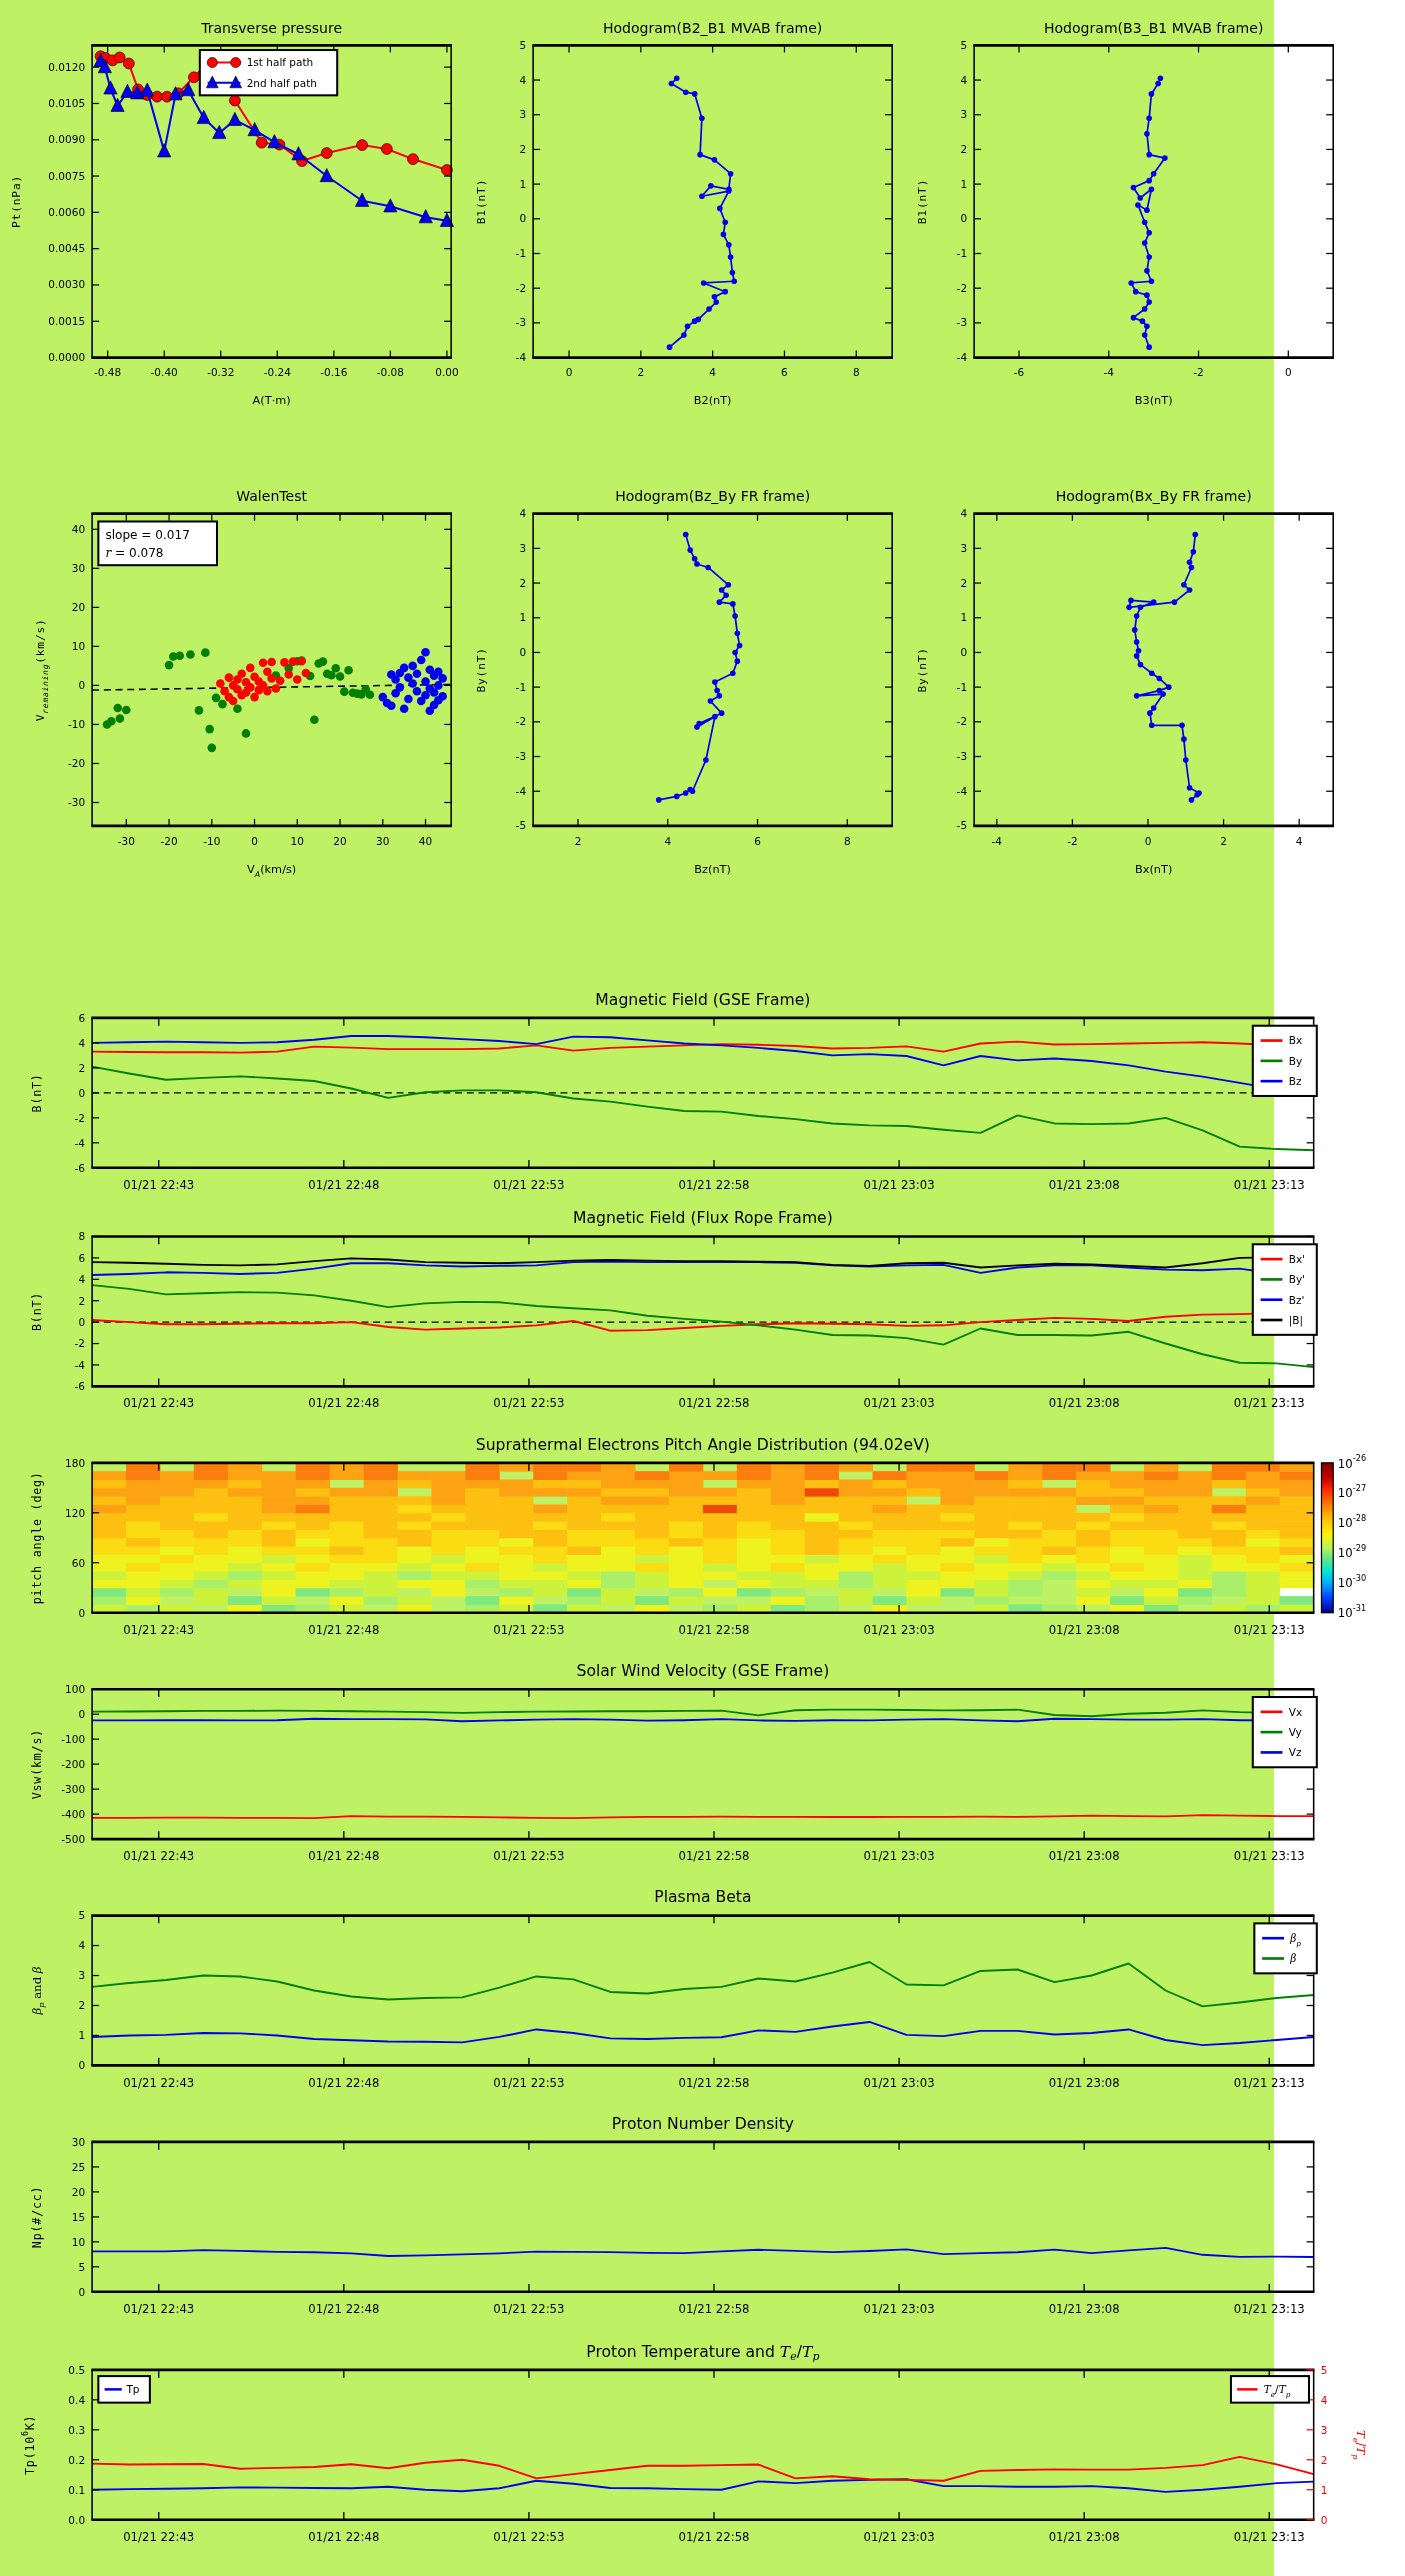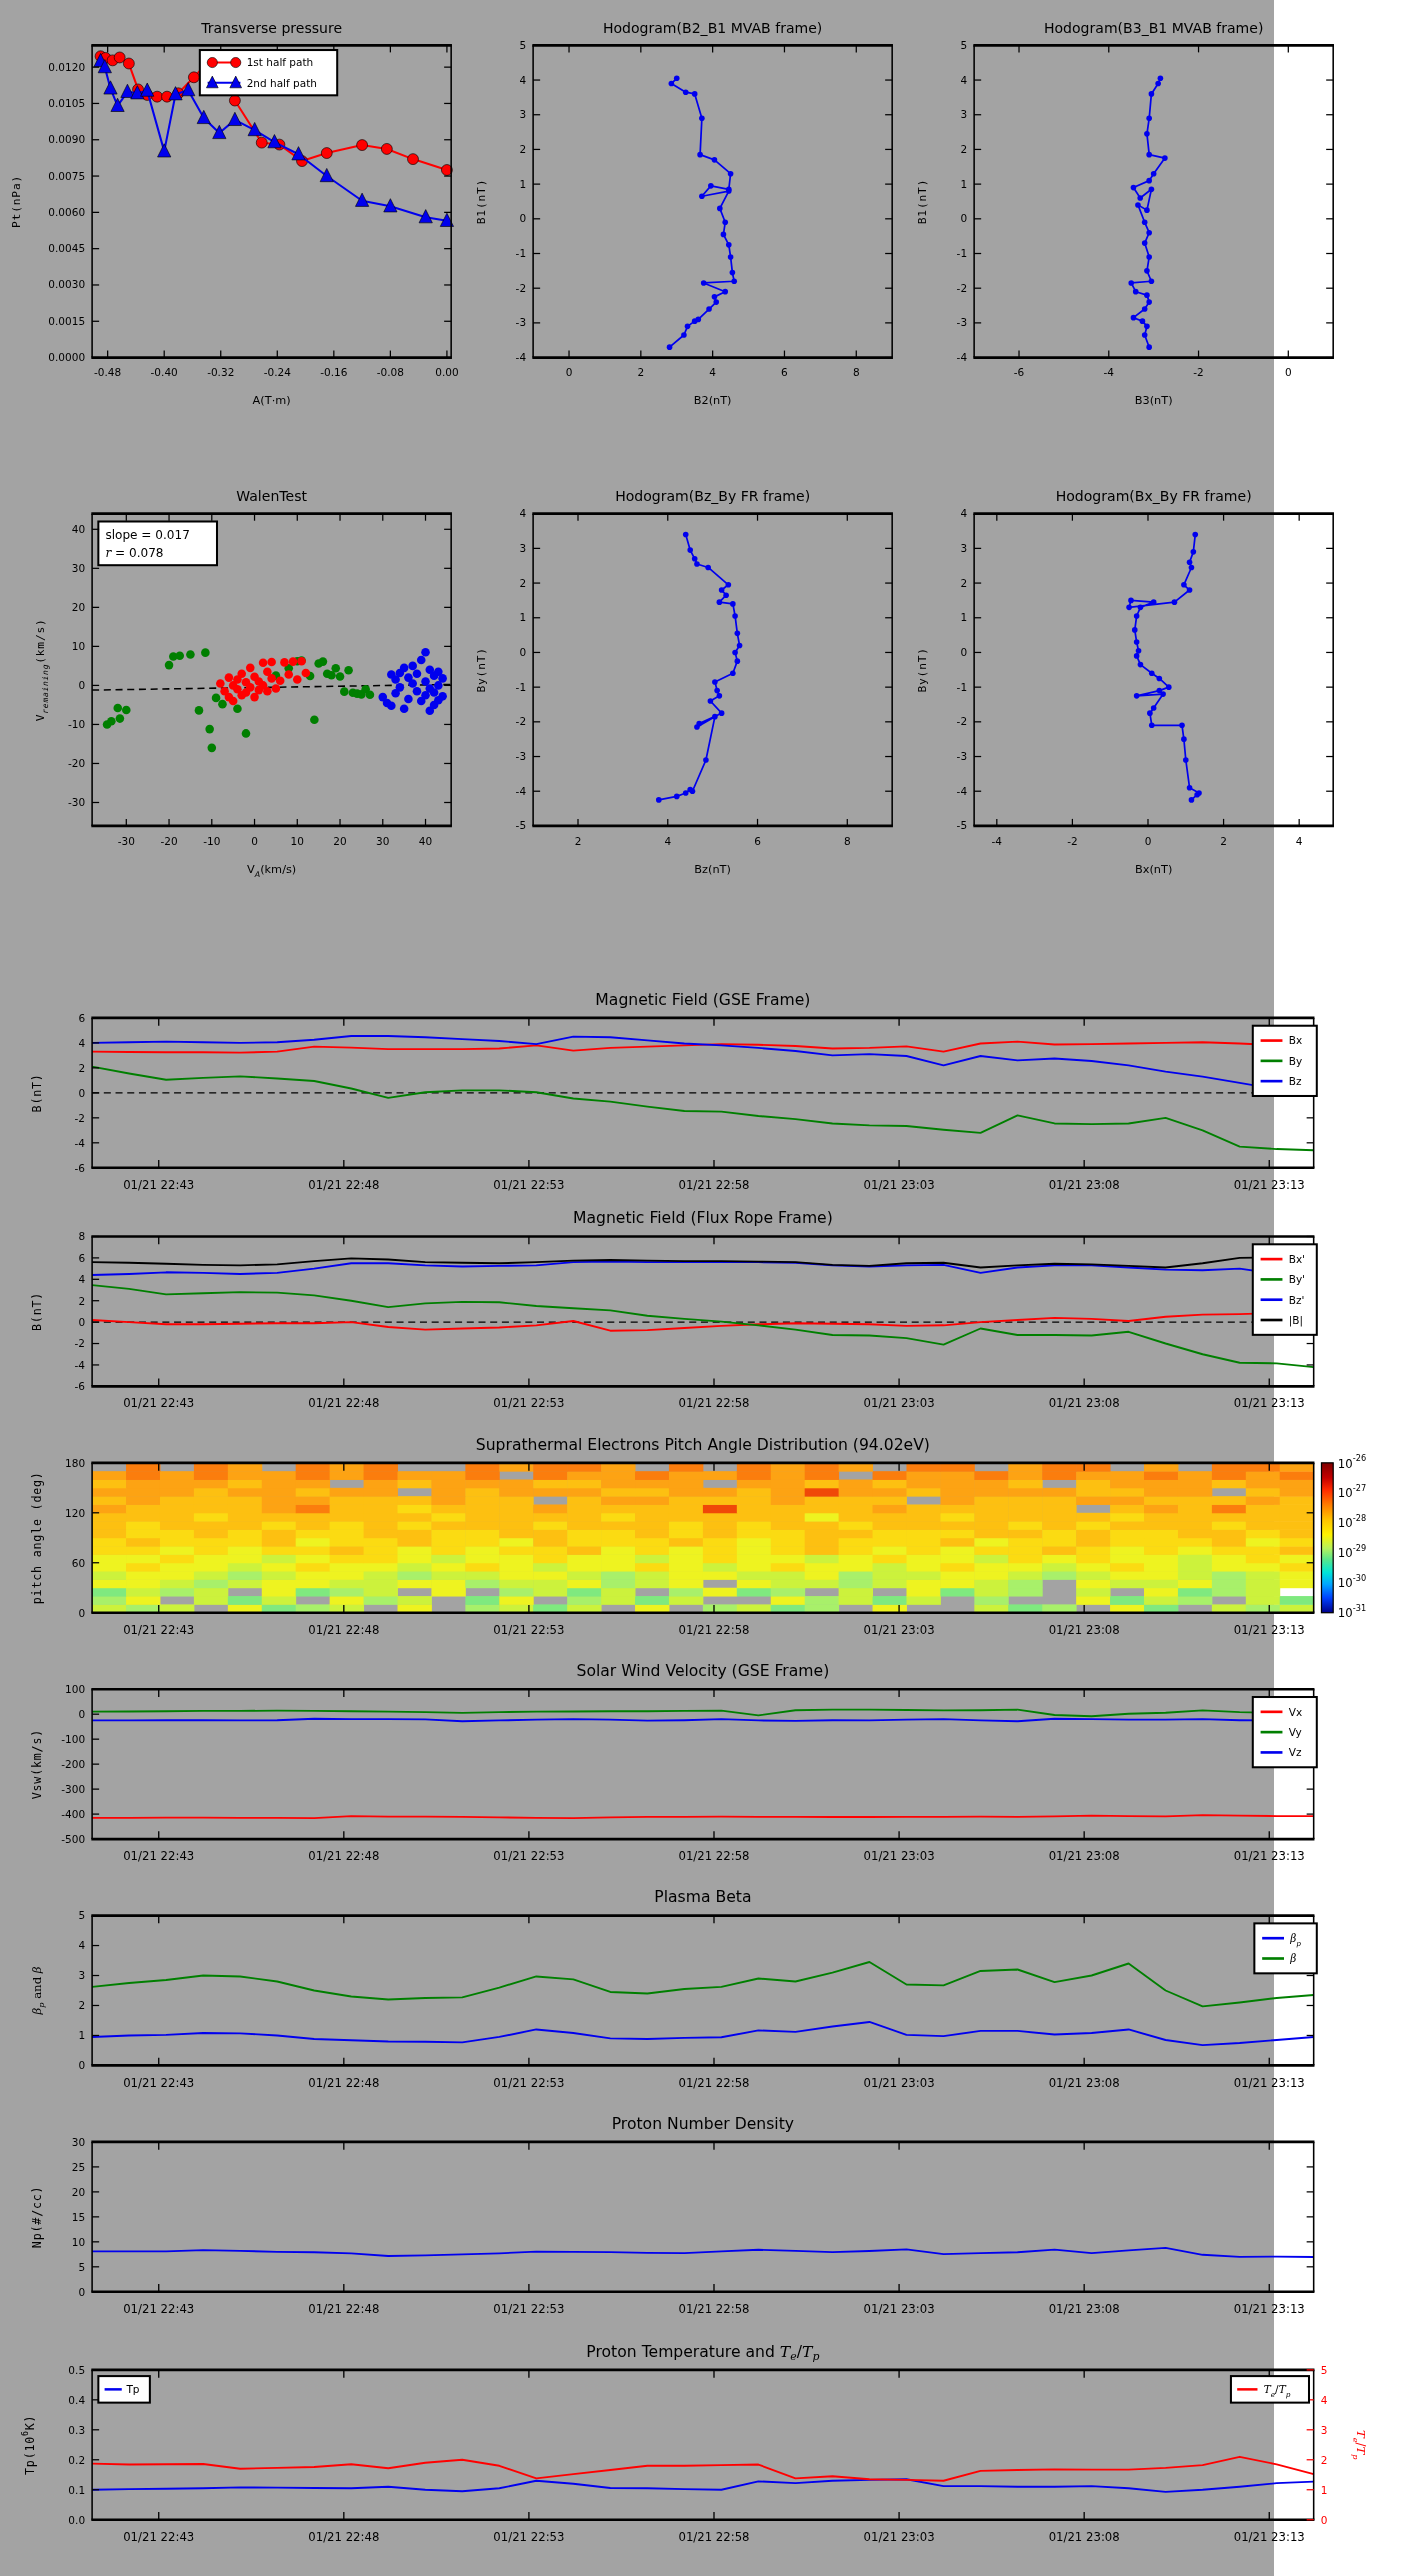--- a/index.html
+++ b/index.html
@@ -1,16 +1,16 @@
 <!DOCTYPE html>
 <html style="font-size:12.5px"><head>
 <meta charset="utf-8">
 <style>
   html,body{margin:0;padding:0;background:#ffffff;}
-  #stage{position:relative;width:1274px;height:2576px;background:#a3a3a3;
+  #stage{position:relative;width:1274px;height:2576px;background:#bef264;
          font-family:"DejaVu Sans","Liberation Sans",sans-serif;}
   svg text{user-select:none;}
 </style>
 </head>
 <body>
 
 <div id="stage"><svg width="1405" height="2576" viewBox="0 0 1800 3300">
       <g>
         <text x="348" y="42" font-size="18" text-anchor="middle" fill="#000"><tspan dy="0">Transverse pressure</tspan></text>
         <polyline points="128.9,72.0 135.2,74.1 144.3,77.2 153.3,73.5 165.1,81.3 176.9,114.4 188.6,121.6 201.3,123.7 214.0,123.7 228.5,119.4 248.4,98.9 271.9,74.1 300.9,128.7 335.3,182.7 358.0,185.1 386.9,206.2 418.6,196.0 463.9,185.8 495.6,190.7 529.1,203.7 572.6,217.7" fill="none" stroke="#ff0000" stroke-width="2.6" stroke-linejoin="round"></polyline>

